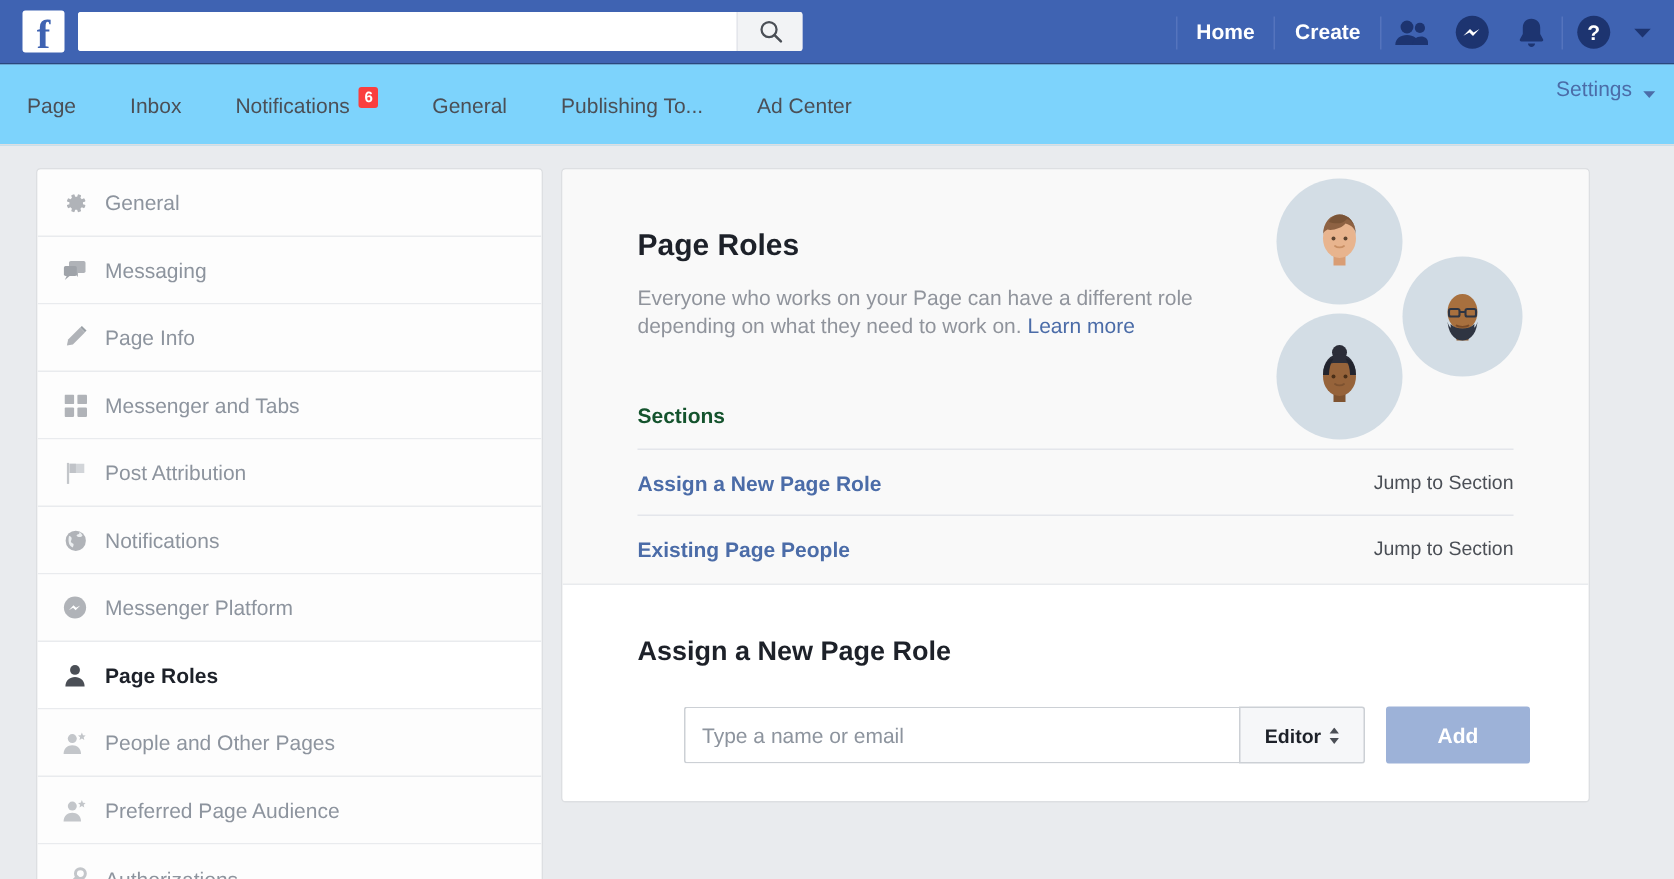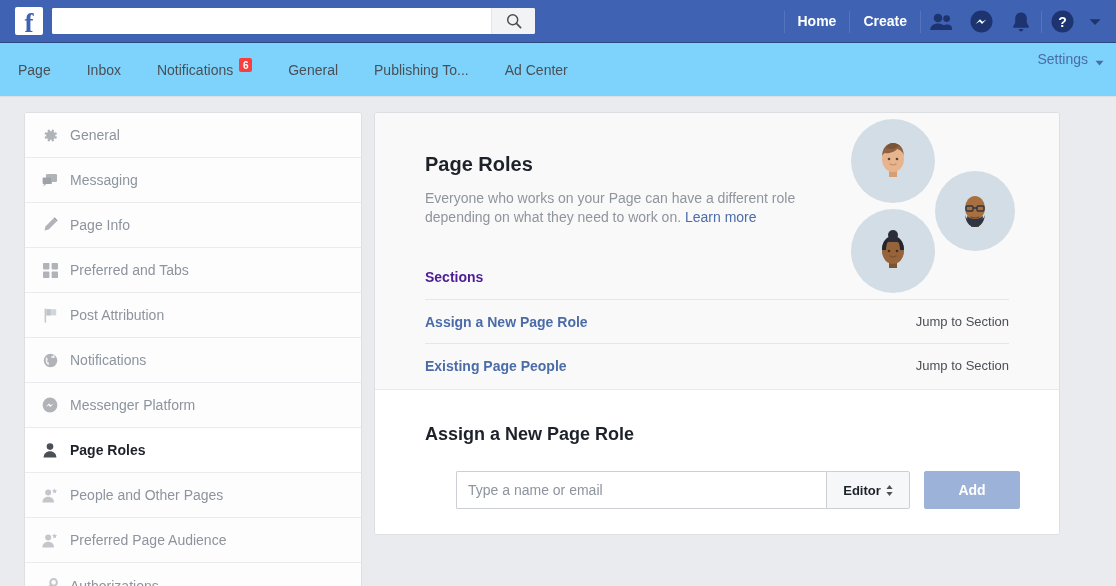--- a/index.html
+++ b/index.html
@@ -284,21 +284,21 @@
     cursor: pointer;
   }
 
   .sections-block {
     margin-top: 42px;
     padding-bottom: 2px;
   }
   .sections-title {
     font-size: 14px;
     font-weight: bold;
-    color: #4c1d95;
+    color: #14532d;
     padding-bottom: 14px;
   }
   .section-row {
     display: flex;
     justify-content: space-between;
     align-items: center;
     border-top: 1px solid #e4e6eb;
     height: 44px;
     font-size: 14px;
   }
@@ -524,21 +524,21 @@
 
     <div class="side-item">
       <span class="side-icon">
         <svg width="15" height="15" viewBox="0 0 15 15">
           <rect x="0" y="0" width="6.4" height="6.4" rx="0.8" fill="#b0b3b8"></rect>
           <rect x="8.6" y="0" width="6.4" height="6.4" rx="0.8" fill="#b0b3b8"></rect>
           <rect x="0" y="8.6" width="6.4" height="6.4" rx="0.8" fill="#b0b3b8"></rect>
           <rect x="8.6" y="8.6" width="6.4" height="6.4" rx="0.8" fill="#b0b3b8"></rect>
         </svg>
       </span>
-      <span class="side-label">Preferred and Tabs</span>
+      <span class="side-label">Messenger and Tabs</span>
     </div>
 
     <div class="side-item">
       <span class="side-icon">
         <svg width="15" height="15" viewBox="0 0 15 15">
           <rect x="1.6" y="0.6" width="1.5" height="14" fill="#c3c6ca"></rect>
           <path d="M3.4 1.2h9.8v6.2H3.4z" fill="#d2d5d9"></path>
           <path d="M3.4 1.2h4.2v6.2H3.4z" fill="#c0c3c8"></path>
         </svg>
       </span>

